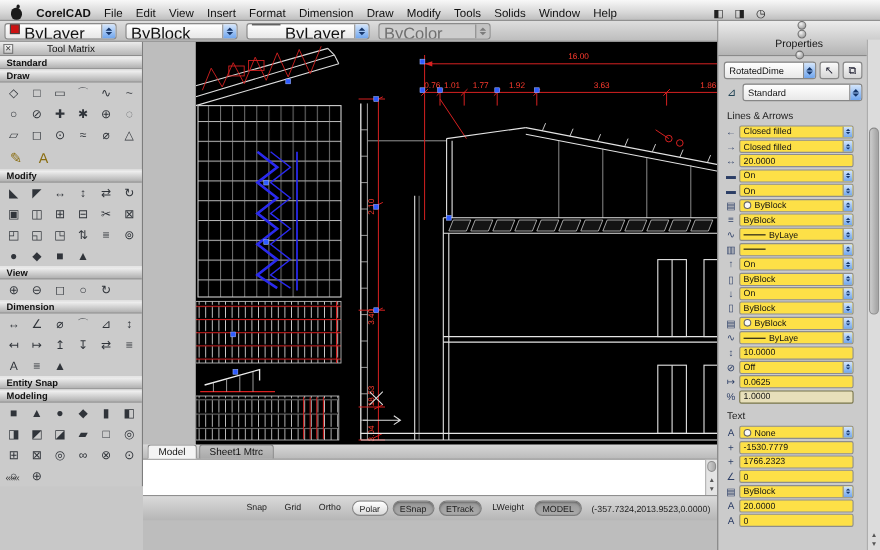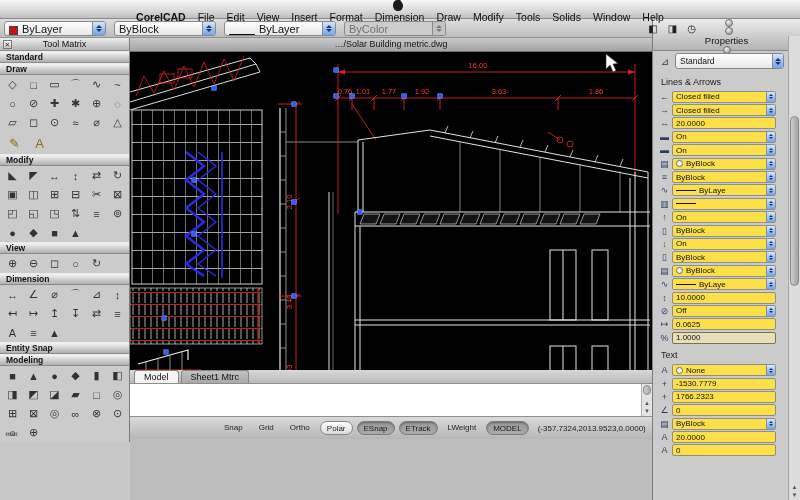--- a/index.html
+++ b/index.html
@@ -3,33 +3,33 @@
 <meta charset="utf-8">
 <style>
   *{margin:0;padding:0;box-sizing:border-box;}
   html,body{width:800px;height:500px;overflow:hidden;}
   body{font-family:"Liberation Sans",sans-serif;}
   #screen{position:relative;width:800px;height:500px;background:#c8c8c8;color:#111;}
 
   
   #menubar{position:absolute;left:0;top:0;width:800px;height:19px;
     background:linear-gradient(#f8f8f8,#d6d6d6 65%,#bfbfbf);border-bottom:1px solid #8a8a8a;
-    display:flex;align-items:center;padding:0 8px;z-index:5;flex-direction:column;}
+    display:flex;align-items:flex-end;padding:0 8px;z-index:5;}
   .apple{width:10px;height:11px;background:#1a1a1a;border-radius:45% 55% 48% 48%;margin:0 7px 0 2px;position:relative;flex:none;}
   .apple::before{content:"";position:absolute;top:-3px;left:5px;width:3px;height:4px;background:#1a1a1a;border-radius:50% 50% 50% 0;}
   .menu-item{padding:0 6px;font-size:10.5px;white-space:nowrap;}
   .menu-item.bold{font-weight:bold;}
   #menu-status{margin-left:auto;margin-right:96px;display:flex;gap:10px;font-size:10px;color:#222;}
 
   
   #toolbar{position:absolute;left:0;top:19px;width:652px;height:19px;
     background:linear-gradient(#dedede,#bdbdbd);border-bottom:1px solid #8f8f8f;
     display:flex;align-items:center;gap:8px;padding-left:4px;z-index:4;}
   .combo{height:15px;width:102px;background:linear-gradient(#ffffff,#e7e7e7);border:1px solid #8a8a8a;
-    border-radius:3px;display:flex;align-items:flex-end;font-size:11px;padding-left:4px;overflow:hidden;}
+    border-radius:3px;display:flex;align-items:flex-start;font-size:15px;padding-left:4px;overflow:hidden;}
   .combo-swatch{width:9px;height:9px;border:1px solid #444;margin-right:4px;flex:none;}
   .combo-line{width:26px;height:1px;background:#111;margin-right:4px;flex:none;}
   .combo-value{flex:1;white-space:nowrap;overflow:hidden;}
   .combo-arrow{width:13px;align-self:stretch;flex:none;background:linear-gradient(#d5e6fb,#6fa5ee);
     border-left:1px solid #8a8a8a;display:flex;flex-direction:column;align-items:center;justify-content:center;}
   .combo-arrow::before{content:"";border:3px solid transparent;border-bottom-color:#15366b;margin-bottom:1px;}
   .combo-arrow::after{content:"";border:3px solid transparent;border-top-color:#15366b;}
   .combo.disabled{background:#cdcdcd;color:#6f6f6f;}
   .combo.disabled .combo-arrow{background:#c3c3c3;}
   .combo.disabled .combo-arrow::before{border-bottom-color:#7c7c7c;}
@@ -48,21 +48,21 @@
     border-bottom:1px solid #8b8b8b;font-size:8.5px;font-weight:bold;padding-left:6px;line-height:11px;}
   .tm-row{display:flex;padding-left:2px;}
   .tm-cell{width:21px;height:19px;display:flex;align-items:center;justify-content:center;font-size:11px;color:#30343a;}
   .tm-row.large .tm-cell{width:25px;height:22px;font-size:13px;color:#8a6d10;}
   #tm-chevrons{position:absolute;left:5px;bottom:3px;font-size:9px;color:#333;letter-spacing:-1px;}
 
   
   #central{position:absolute;left:130px;top:38px;width:522px;height:462px;background:#bdbdbd;}
   #dwg-titlebar{height:14px;background:linear-gradient(#c9c9c9,#a4a4a4);border-bottom:1px solid #6f6f6f;
     text-align:center;font-size:9px;line-height:13px;color:#141414;}
-  #canvas{height:318px;background:#000;position:relative;overflow:hidden;}
+  #canvas{height:366px;background:#000;position:relative;overflow:hidden;margin-left:48px;}
   #canvas svg{display:block;}
   #tabs{height:14px;background:linear-gradient(#d8d8d8,#bababa);border-bottom:1px solid #8c8c8c;
     display:flex;align-items:flex-end;padding-left:4px;}
   .tab{font-size:9px;padding:0 9px;height:13px;line-height:12px;border:1px solid #848484;border-bottom:none;
     border-radius:3px 3px 0 0;background:linear-gradient(#c0c0c0,#a9a9a9);margin-right:2px;white-space:nowrap;}
   .tab.active{background:#f4f4f4;}
   #cmd-titlebar{height:13px;background:linear-gradient(#e5e5e5,#b7b7b7);border-bottom:1px solid #8c8c8c;
     text-align:center;font-size:9px;line-height:12px;}
   #cmd-area{height:33px;background:#ffffff;border-bottom:1px solid #8f8f8f;position:relative;}
   #cmd-scrollbar{position:absolute;right:0;top:0;bottom:0;width:11px;background:#e4e4e4;border-left:1px solid #b2b2b2;}
@@ -285,21 +285,20 @@
         </div>
         <div class="tm-row">
           <span class="tm-cell">○</span>
           <span class="tm-cell">⊕</span>
         </div>
       </div>
     <div id="tm-chevrons">«««</div>
   </div>
 
   <div id="central">
-    <div id="dwg-titlebar">…/Solar Building metric.dwg</div>
 
     <div id="canvas">
       <svg width="522" height="366" viewBox="0 0 522 366">
         <defs>
           <pattern id="facade" width="11" height="18" patternUnits="userSpaceOnUse">
             <rect width="11" height="18" fill="#000"></rect>
             <line x1="0" y1="0.5" x2="11" y2="0.5" stroke="#cfcfcf" stroke-width="0.8"></line>
             <line x1="0.5" y1="0" x2="0.5" y2="18" stroke="#9a9a9a" stroke-width="0.7"></line>
           </pattern>
           <pattern id="ticksRed" width="6" height="12" patternUnits="userSpaceOnUse">
@@ -461,20 +460,30 @@
     </div>
   </div>
 
   <div id="properties">
     <div id="prop-titlebar">
       <span class="prop-dot"></span>
       <span class="prop-dot"></span>
       <span id="prop-title">Properties</span>
       <span class="prop-dot" style="margin-right:4px;"></span>
     </div>
+    <div id="prop-top">
+      <span class="mini-combo">
+        <span class="prop-value">RotatedDime</span>
+        <span class="combo-arrow"></span>
+      </span>
+      <span id="prop-top-buttons" style="display:flex;gap:3px;">
+          <span class="icon-btn">↖</span>
+          <span class="icon-btn">⧉</span>
+        </span>
+    </div>
     <div id="prop-style-row">
       <span class="prop-style-icon">⊿</span>
       <span class="mini-combo">
         <span class="prop-value">Standard</span>
         <span class="combo-arrow"></span>
       </span>
     </div>
     <div id="prop-content">
         <div class="prop-section-label">Lines &amp; Arrows</div>
         <div class="prop-row">

